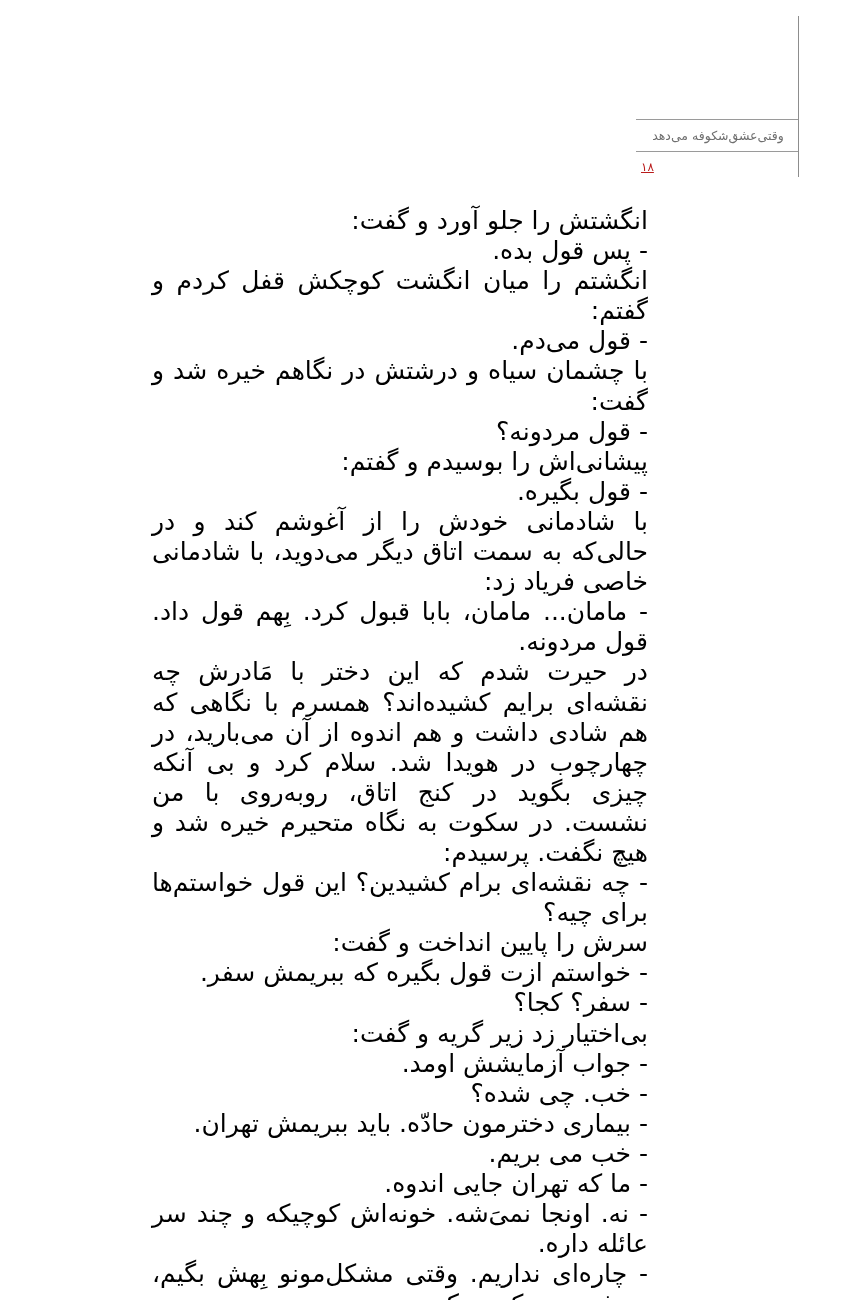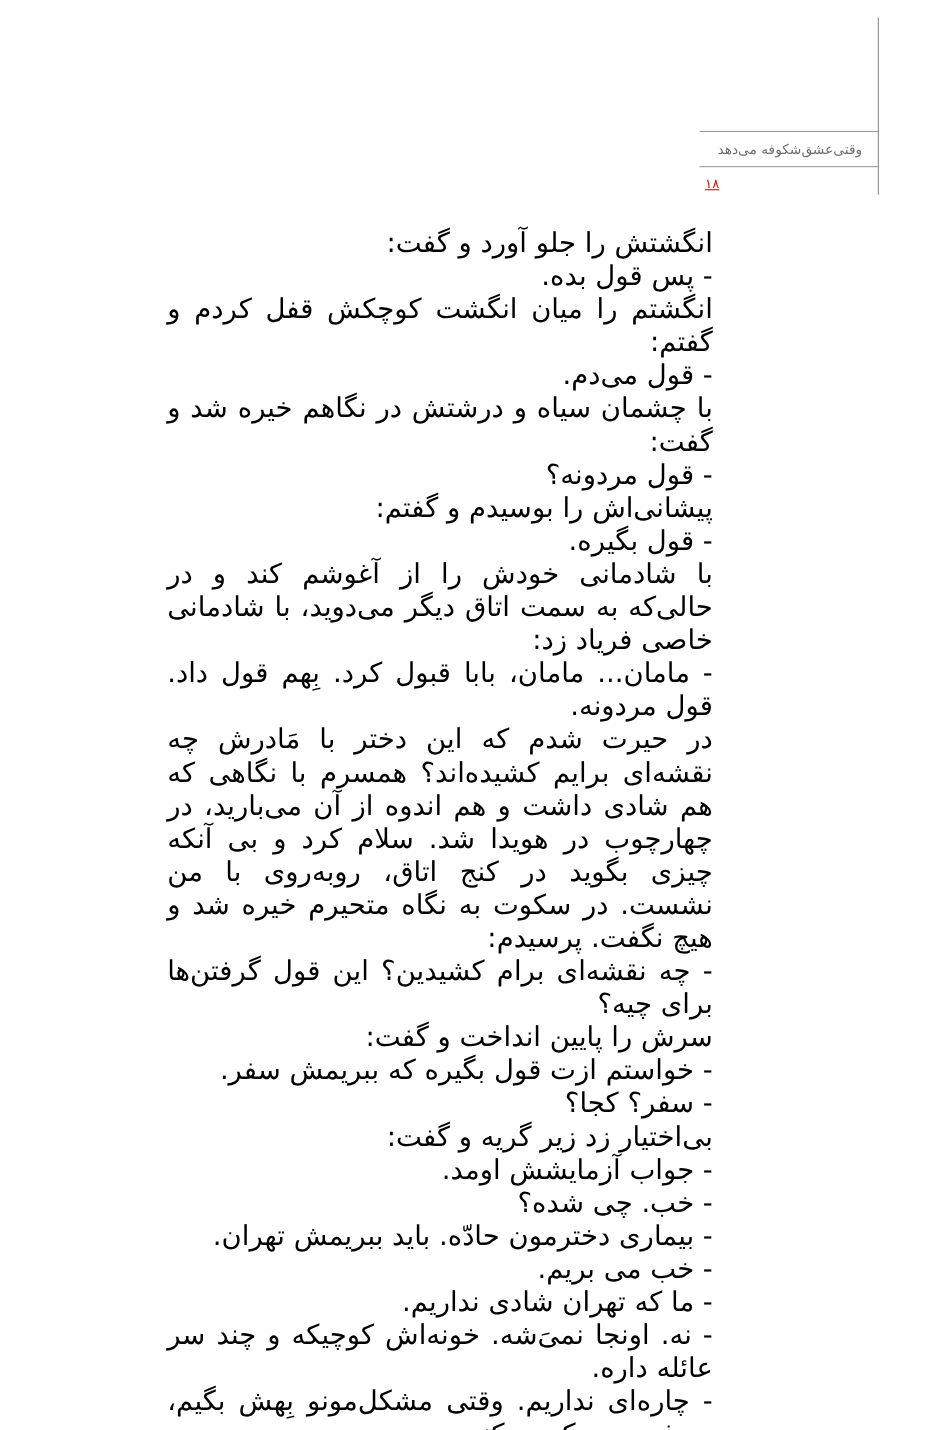--- a/index.html
+++ b/index.html
@@ -137,27 +137,27 @@
       <p class="ln flow">- پس قول بده.</p>
       <p class="ln flow">انگشتم را میان انگشت کوچکش قفل کردم و گفتم:</p>
       <p class="ln flow">- قول می‌دم.</p>
       <p class="ln flow">با چشمان سیاه و درشتش در نگاهم خیره شد و گفت:</p>
       <p class="ln flow">- قول مردونه؟</p>
       <p class="ln flow">پیشانی‌اش را بوسیدم و گفتم:</p>
       <p class="ln flow">- قول بگیره.</p>
       <p class="ln flow">با شادمانی خودش را از آغوشم کند و در حالی‌که به سمت اتاق دیگر می‌دوید، با شادمانی خاصی فریاد زد:</p>
       <p class="ln flow">- مامان... مامان، بابا قبول کرد. بِهم قول داد. قول مردونه.</p>
       <p class="ln flow">در حیرت شدم که این دختر با مَادرش چه نقشه‌ای برایم کشیده‌اند؟ همسرم با نگاهی که هم شادی داشت و هم اندوه از آن می‌بارید، در چهارچوب در هویدا شد. سلام کرد و بی آنکه چیزی بگوید در کنج اتاق، روبه‌روی با من نشست. در سکوت به نگاه متحیرم خیره شد و هیچ نگفت. پرسیدم:</p>
-      <p class="ln flow">- چه نقشه‌ای برام کشیدین؟ این قول گرفتن‌ها برای چیه؟</p>
+      <p class="ln flow">- چه نقشه‌ای برام کشیدین؟ این قول خواستم‌ها برای چیه؟</p>
       <p class="ln flow">سرش را پایین انداخت و گفت:</p>
       <p class="ln flow">- خواستم ازت قول بگیره که ببریمش سفر.</p>
       <p class="ln flow">- سفر؟ کجا؟</p>
       <p class="ln flow">بی‌اختیار زد زیر گریه و گفت:</p>
       <p class="ln flow">- جواب آزمایشش اومد.</p>
       <p class="ln flow">- خب. چی شده؟</p>
       <p class="ln flow">- بیماری دخترمون حادّه. باید ببریمش تهران.</p>
       <p class="ln flow">- خب می بریم.</p>
-      <p class="ln flow">- ما که تهران شادی نداریم.</p>
+      <p class="ln flow">- ما که تهران جایی اندوه.</p>
       <p class="ln flow">- نه. اونجا نمیَ‌شه. خونه‌اش کوچیکه و چند سر عائله داره.</p>
       <p class="ln flow">- چاره‌ای نداریم. وقتی مشکل‌مونو بِهش بگیم، می‌فهمه. درک می‌کنه</p>
     </div>
 
 </div>
 
 </body></html>

